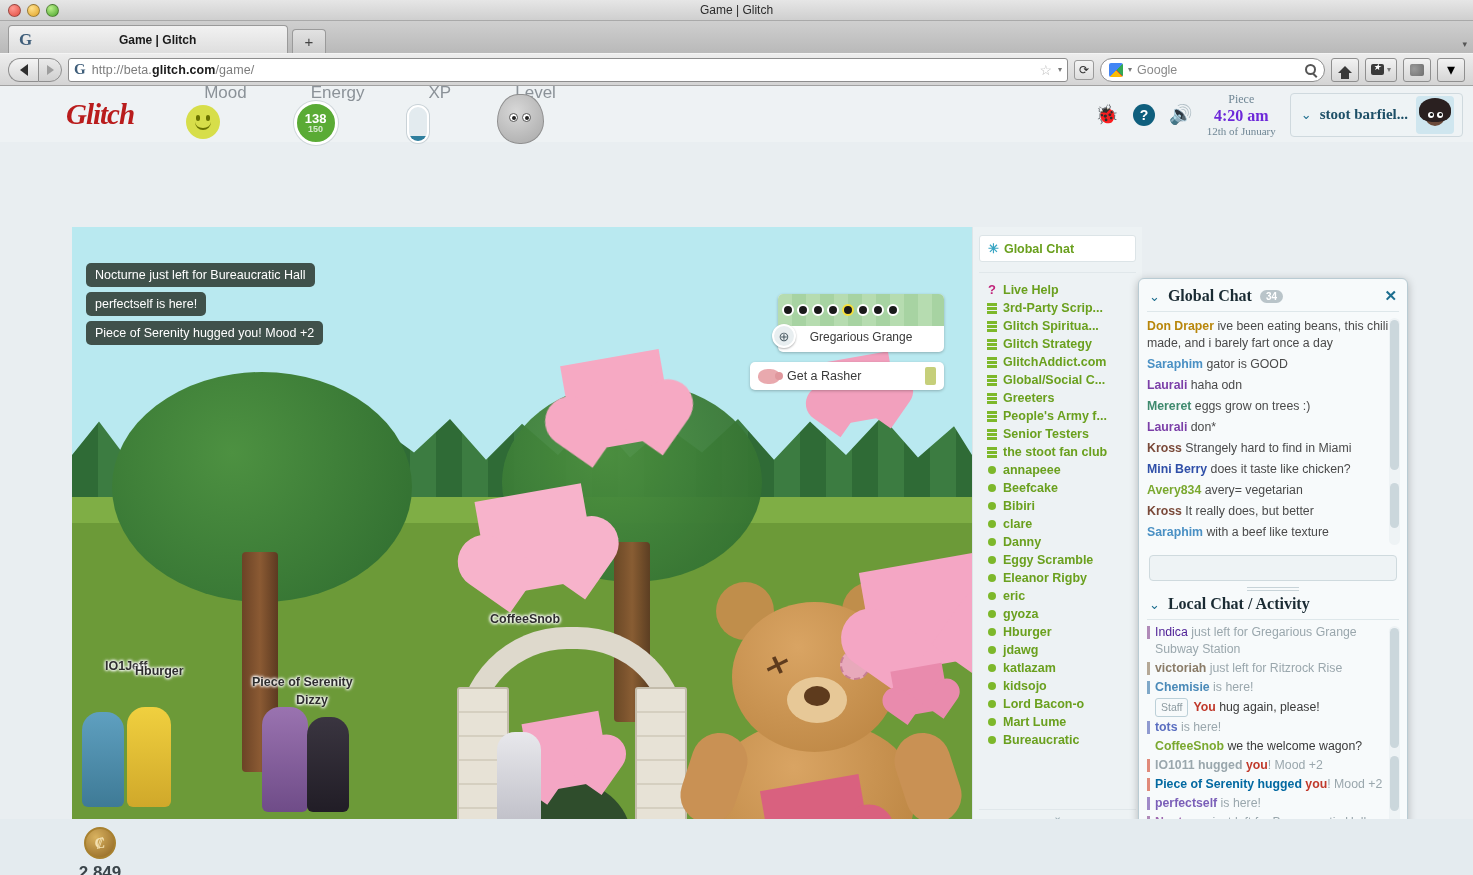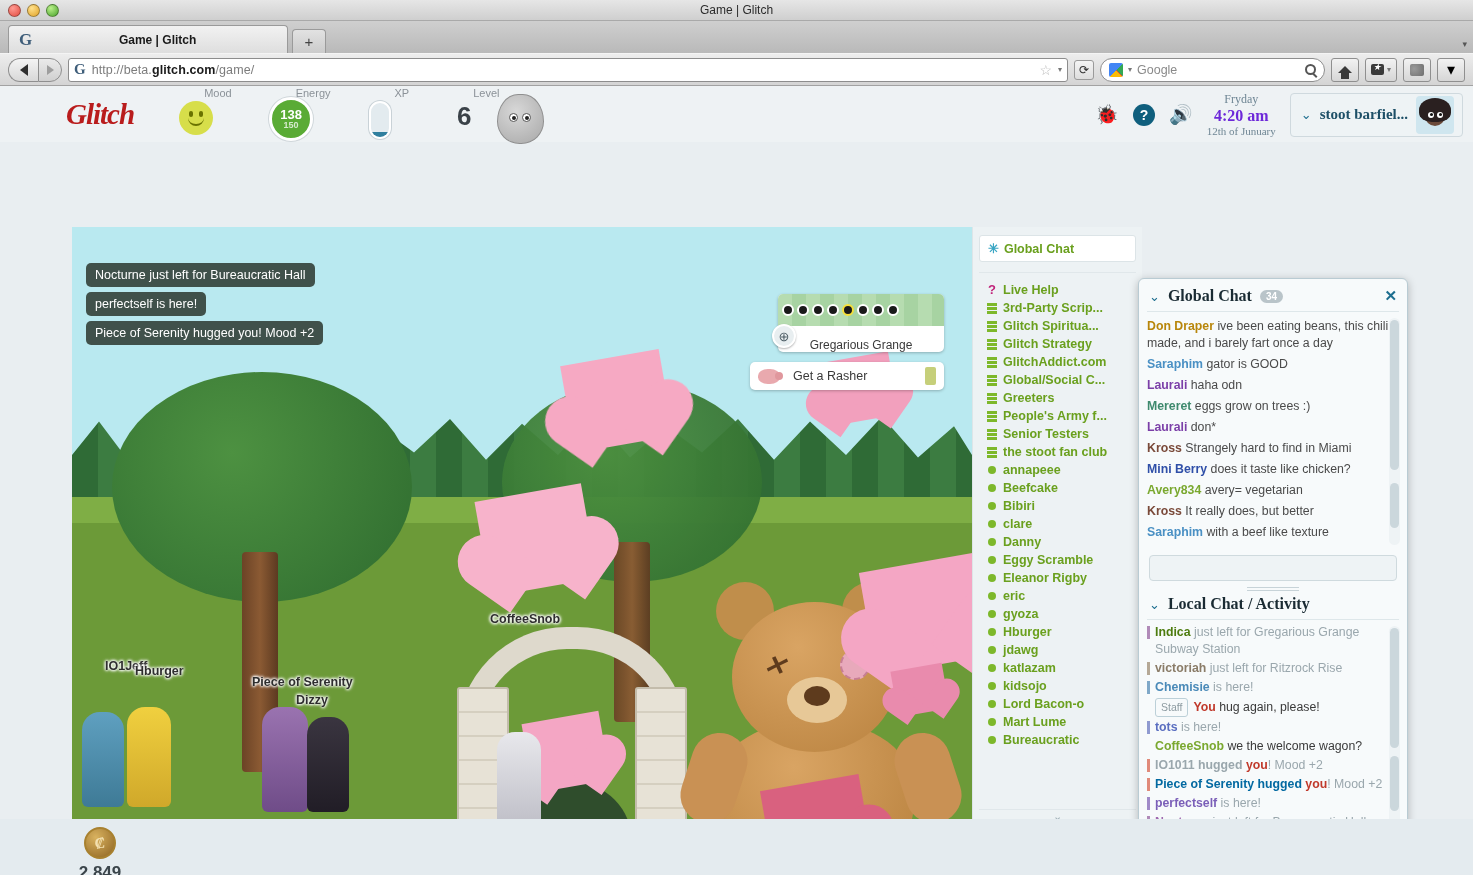--- a/index.html
+++ b/index.html
@@ -74,21 +74,21 @@
   .star-ic:after{content:"★";position:absolute;color:#fff;font-size:9px;left:2px;top:-2px;}
   .wrench-ic{width:14px;height:12px;background:radial-gradient(circle at 30% 40%,#9a9a9a,#6e6e6e);border-radius:2px;}
 
   
   .app { position:absolute; left:0; top:86px; width:1473px; height:789px; background:#e9eef1; }
   .ghead { height:56px; background:#eef2f4; display:flex; align-items:center; position:relative; }
   .brand { font-family:"Liberation Serif", serif; font-style:italic; font-weight:bold;
     font-size:29px; color:#b91c1c; margin-left:66px; letter-spacing:-1px; }
   .stats { display:flex; align-items:flex-start; margin-left:26px; gap:20px; }
   .stat { display:flex; flex-direction:column; align-items:center; }
-  .stat .lbl { font-size:11px; color:#8b9298; margin-bottom:2px;padding-left:44px; }
+  .stat .lbl { font-size:17px; color:#8b9298; margin-bottom:2px;padding-left:44px; }
   .mood { width:34px;height:34px;border-radius:50%;background:#d7de4a;position:relative;}
   .mood:before,.mood:after{content:"";position:absolute;width:4px;height:6px;border-radius:2px;background:#6a7300;top:10px;}
   .mood:before{left:10px;} .mood:after{right:10px;}
   .smile{position:absolute;left:9px;top:17px;width:16px;height:8px;border-bottom:2.5px solid #6a7300;border-radius:0 0 10px 10px;}
   .energy{width:44px;height:44px;border-radius:50%;background:#5aab35;border:3px solid #fff;
     display:flex;flex-direction:column;align-items:center;justify-content:center;color:#fff;
     box-shadow:0 0 0 1px #cfd6da; margin-top:-4px;}
   .energy .v{font-size:13px;font-weight:bold;line-height:1;}
   .energy .m{font-size:9px;opacity:.75;line-height:1;}
   .xpbar{width:22px;height:38px;border-radius:11px;background:#e3ebef;border:2px solid #fff;
@@ -175,26 +175,26 @@
     text-shadow:0 0 3px #fff,0 0 3px #fff,0 0 3px #fff,0 0 4px #fff;white-space:nowrap;}
   .char{position:absolute;}
 
   .minimap{position:absolute;left:778px;top:152px;width:166px;height:58px;background:#fff;border-radius:5px;
     box-shadow:0 1px 3px rgba(0,0,0,.25);overflow:hidden;}
   .minimap .strip{height:32px;background:linear-gradient(#cfe9ef,#bfe0bb);position:relative;
     background-image:repeating-linear-gradient(90deg,#b6dcb0 0 14px,#a7d3a2 14px 28px);}
   .minimap .dots{position:absolute;left:4px;top:10px;display:flex;gap:3px;}
   .minimap .dot{width:12px;height:12px;border-radius:50%;background:#1a1a1a;border:2px solid #fff;}
   .minimap .dot.cur{border-color:#f6e03a;}
-  .minimap .nm{text-align:center;font-size:12px;color:#3a3a3a;padding-top:12px;}
+  .minimap .nm{text-align:center;font-size:12px;color:#3a3a3a;padding-top:4px;}
   .mapzoom{position:absolute;left:772px;top:182px;width:24px;height:24px;border-radius:50%;
     background:#e8eef0;border:2px solid #fff;box-shadow:0 1px 2px rgba(0,0,0,.3);
     display:flex;align-items:center;justify-content:center;font-size:13px;color:#4a5a62;}
   .quest{position:absolute;left:750px;top:220px;width:194px;height:28px;background:#fff;border-radius:5px;
-    box-shadow:0 1px 3px rgba(0,0,0,.25);display:flex;align-items:center;padding:0 8px;gap:13px;}
+    box-shadow:0 1px 3px rgba(0,0,0,.25);display:flex;align-items:center;padding:0 8px;gap:7px;}
   .quest .pig{width:22px;height:15px;border-radius:45%;background:#e9a9ae;position:relative;}
   .quest .pig:after{content:"";position:absolute;right:-3px;top:3px;width:8px;height:8px;border-radius:50%;background:#e0979d;}
   .quest .qt{flex:1;font-size:12.5px;color:#3a3a3a;}
   .quest .bar{width:11px;height:18px;background:#c6cf7a;border-radius:2px;}
 
   
   .friends{position:absolute;left:972px;top:85px;width:170px;height:652px;background:#edf2f4;
     border-left:1px solid #dde5e8;display:flex;flex-direction:column;}
   .gchat-tab{margin:8px 6px 0 6px;background:#fff;border:1px solid #dce4e7;border-radius:3px;
     padding:5px 8px;font-size:12.5px;font-weight:bold;color:#6aa01e;display:flex;gap:5px;align-items:center;}
@@ -336,21 +336,21 @@
       <div class="rock">
         <i class="eye a"></i>
         <i class="eye b"></i>
       </div>
 
       <div class="hdr-right">
         <span class="hicon">🐞</span>
         <span class="hicon" style="display:inline-flex;width:22px;height:22px;border-radius:50%;background:#0f5f7d;color:#fff;align-items:center;justify-content:center;font-size:14px;font-weight:bold;">?</span>
         <span class="hicon">🔊</span>
         <span class="clock">
-          <div class="d1">Fryday</div>
+          <div class="d1">Piece</div>
           <div class="t">4:20 am</div>
           <div class="d2">12th of Junuary</div>
         </span>
         <span class="userbox">
           <i class="cw-chev" style="font-style:normal;">⌄</i>
           <b class="nm">stoot barfiel...</b>
           <i class="av">
             <b class="face"></b>
             <b class="hair"></b>
             <b class="e1"></b>
@@ -609,21 +609,21 @@
         <div class="grip">
             <i></i>
           </div>
 
         <div class="cw-head" style="padding-top:2px;">
           <span class="cw-chev">⌄</span>
           <span class="cw-title">Local Chat / Activity</span>
         </div>
         <div class="local-body">
           <div id="lchat-list">
-              <div class="lrow"><i class="tick" style="background: rgb(176, 138, 184);"></i><span style="color: #4d7c0f; font-weight: bold;">Indica</span><span style="color: rgb(154, 167, 173);"> just left for Gregarious Grange Subway Station</span></div>
+              <div class="lrow"><i class="tick" style="background: rgb(176, 138, 184);"></i><span style="color: #4c1d95; font-weight: normal;">Indica</span><span style="color: rgb(154, 167, 173);"> just left for Gregarious Grange Subway Station</span></div>
               <div class="lrow"><i class="tick" style="background: rgb(181, 168, 150);"></i><span style="color: rgb(138, 124, 104); font-weight: bold;">victoriah</span><span style="color: rgb(154, 167, 173);"> just left for Ritzrock Rise</span></div>
               <div class="lrow"><i class="tick" style="background: rgb(127, 168, 200);"></i><span style="color: rgb(74, 138, 184); font-weight: bold;">Chemisie</span><span style="color: rgb(154, 167, 173);"> is here!</span></div>
               <div class="lrow"><span class="staffchip">Staff</span><span style="color: rgb(192, 57, 43); font-weight: bold;">You</span><span style="color: rgb(58, 58, 58);">  hug again, please!</span></div>
               <div class="lrow"><i class="tick" style="background: rgb(143, 154, 208);"></i><span style="color: rgb(90, 110, 192); font-weight: bold;">tots</span><span style="color: rgb(154, 167, 173);"> is here!</span></div>
               <div class="lrow"><span style="color: rgb(122, 168, 47); font-weight: bold;">CoffeeSnob</span><span style="color: rgb(58, 58, 58);">  we the welcome wagon?</span></div>
               <div class="lrow"><i class="tick" style="background: rgb(224, 138, 122);"></i><span style="color: rgb(154, 167, 173); font-weight: bold;">IO1011 hugged</span><span style="color: rgb(154, 167, 173);"> <b style="color: rgb(192, 57, 43);">you</b>! Mood +2</span></div>
               <div class="lrow"><i class="tick" style="background: rgb(224, 138, 122);"></i><span style="color: #0369a1; font-weight: bold;">Piece of Serenity hugged</span><span style="color: rgb(154, 167, 173);"> <b style="color: rgb(192, 57, 43);">you</b>! Mood +2</span></div>
               <div class="lrow"><i class="tick" style="background: rgb(160, 138, 200);"></i><span style="color: rgb(123, 95, 184); font-weight: bold;">perfectself</span><span style="color: rgb(154, 167, 173);"> is here!</span></div>
               <div class="lrow"><i class="tick" style="background: rgb(176, 138, 184);"></i><span style="color: rgb(160, 106, 176); font-weight: bold;">Nocturne</span><span style="color: rgb(154, 167, 173);"> just left for Bureaucratic Hall</span></div>
             </div>

